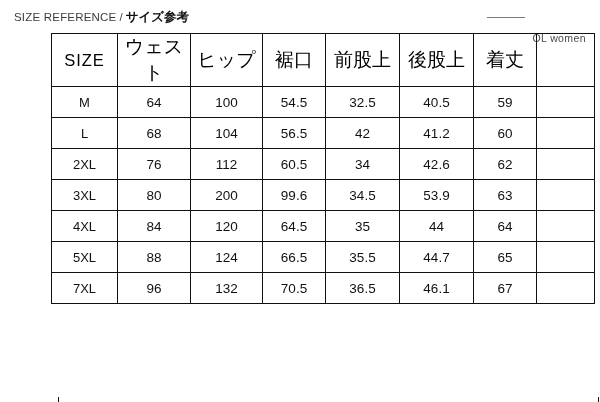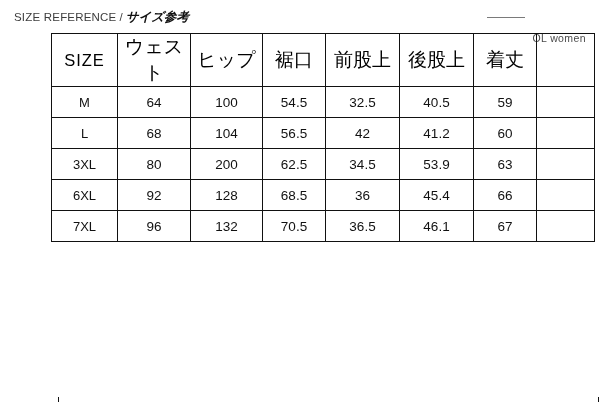--- a/index.html
+++ b/index.html
@@ -44,21 +44,20 @@
   }
   .header-sep {
     font-size: 11.5px;
     color: #3c3c3c;
     margin: 0 3px;
   }
   .header-title-jp {
     font-size: 12.5px;
     color: #111111;
     font-weight: 700;
-    font-style: italic;
   }
   .header-right {
     display: flex;
     align-items: center;
     white-space: nowrap;
   }
   .header-rule {
     display: inline-block;
     width: 38px;
     height: 1px;
@@ -190,37 +189,57 @@
           <td class="c-label">L</td>
           <td>68</td>
           <td>104</td>
           <td>56.5</td>
           <td>42</td>
           <td>41.2</td>
           <td>60</td>
           <td></td>
         </tr>
         <tr>
+          <td class="c-label">2XL</td>
+          <td>76</td>
+          <td>112</td>
+          <td>60.5</td>
+          <td>34</td>
+          <td>42.6</td>
+          <td>62</td>
+          <td></td>
+        </tr>
+        <tr>
           <td class="c-label">3XL</td>
           <td>80</td>
           <td>200</td>
-          <td>62.5</td>
+          <td>99.6</td>
           <td>34.5</td>
           <td>53.9</td>
           <td>63</td>
           <td></td>
         </tr>
         <tr>
-          <td class="c-label">6XL</td>
-          <td>92</td>
-          <td>128</td>
-          <td>68.5</td>
-          <td>36</td>
-          <td>45.4</td>
-          <td>66</td>
+          <td class="c-label">4XL</td>
+          <td>84</td>
+          <td>120</td>
+          <td>64.5</td>
+          <td>35</td>
+          <td>44</td>
+          <td>64</td>
+          <td></td>
+        </tr>
+        <tr>
+          <td class="c-label">5XL</td>
+          <td>88</td>
+          <td>124</td>
+          <td>66.5</td>
+          <td>35.5</td>
+          <td>44.7</td>
+          <td>65</td>
           <td></td>
         </tr>
         <tr>
           <td class="c-label">7XL</td>
           <td>96</td>
           <td>132</td>
           <td>70.5</td>
           <td>36.5</td>
           <td>46.1</td>
           <td>67</td>

